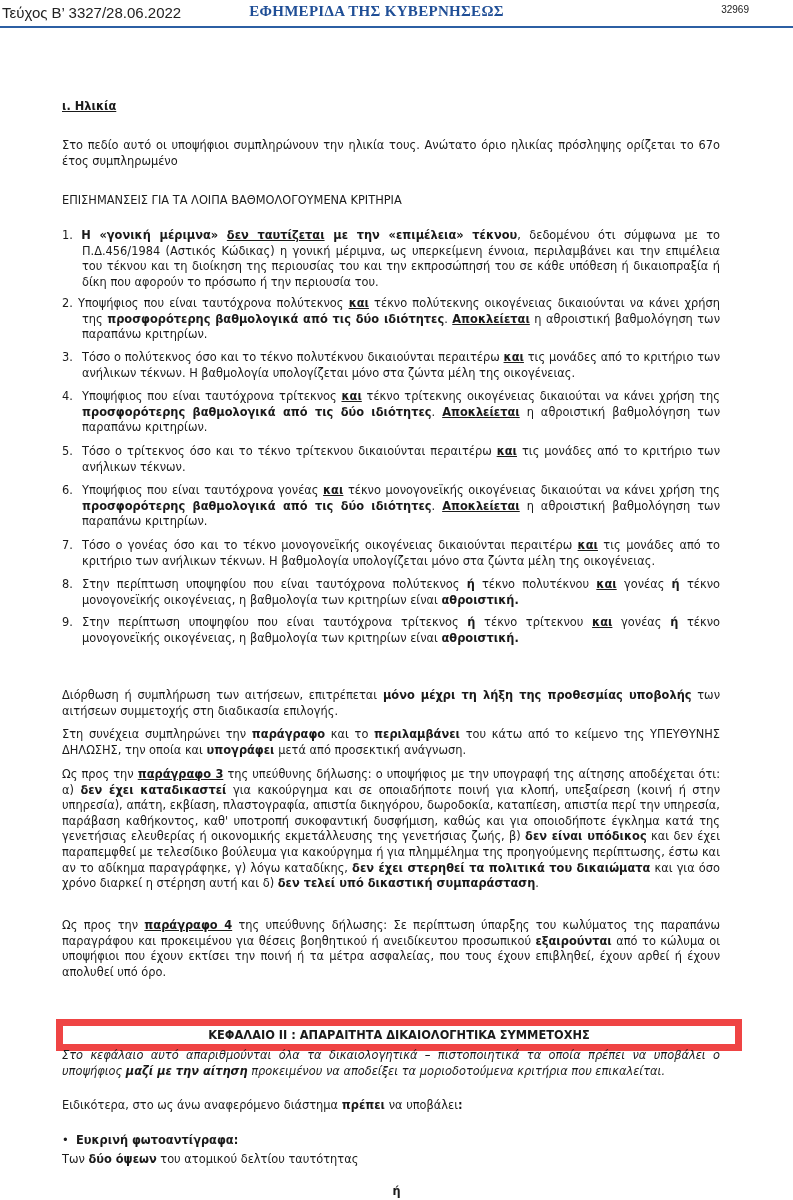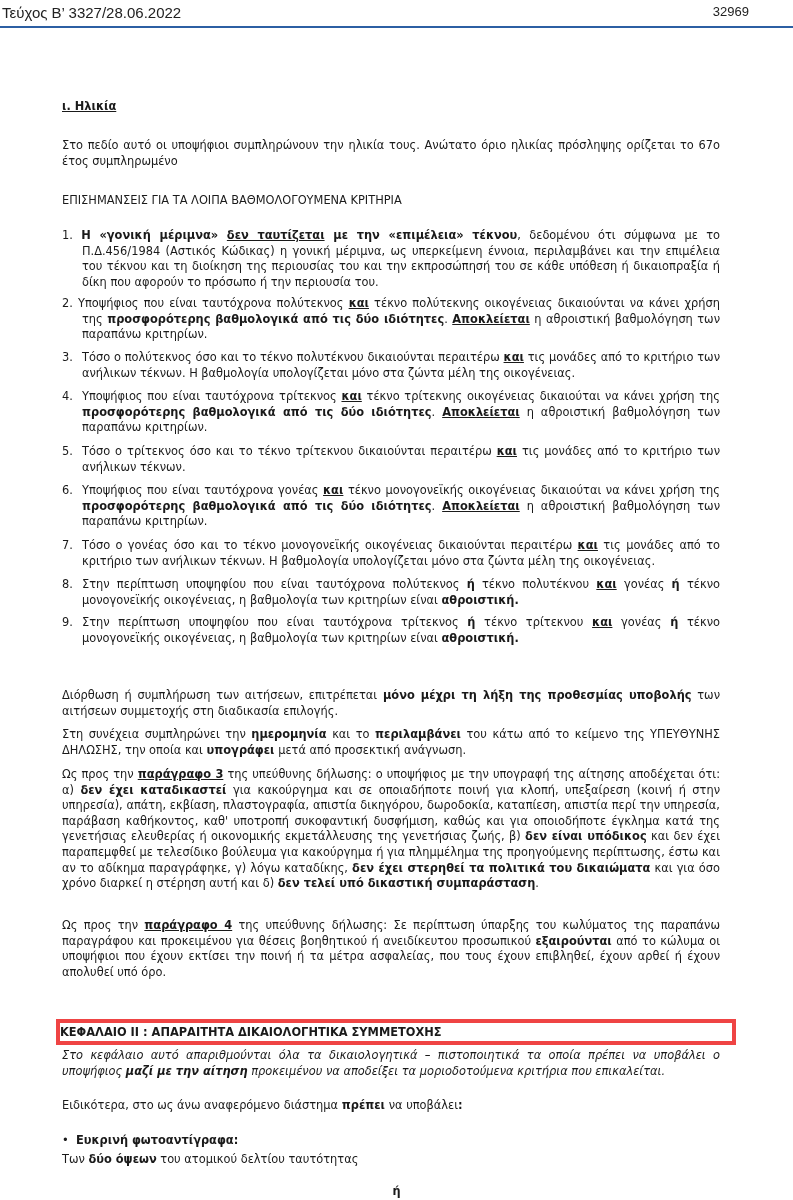--- a/index.html
+++ b/index.html
@@ -1,36 +1,37 @@
 <!DOCTYPE html>
 <html><head>
 <meta charset="utf-8">
 <style>
   html, body { margin:0; padding:0; background:#ffffff; }
   body { width:793px; height:1200px; position:relative; overflow:hidden; font-family:"DejaVu Sans", sans-serif; color:#1a1a1a; }
   .hdr { position:absolute; left:0; top:0; width:753px; height:28px; }
   .hdr-left { position:absolute; left:2px; top:4px; font-family:"Liberation Sans", sans-serif; font-size:15px; color:#222; }
   .hdr-center { position:absolute; left:0; right:0; top:3px; text-align:center; font-family:"Liberation Serif", serif; font-weight:bold; font-size:15px; color:#1f4e96; letter-spacing:0.3px; }
-  .hdr-right { position:absolute; right:4px; top:4px; font-family:"Liberation Sans", sans-serif; font-size:13px; color:#222; }
+  .hdr-right { position:absolute; right:4px; top:4px; font-family:"Liberation Sans", sans-serif; font-size:10px; color:#222; }
   .hdr-rule { position:absolute; left:0; top:26px; width:793px; height:2px; background:#2c5fa3; }
   .p { position:absolute; left:62px; width:658px; font-size:11.4px; line-height:15.6px; text-align:justify; }
   b { font-weight:bold; }
   u { }
   .section-title { font-weight:normal; font-size:11.4px; }
   .li { position:absolute; left:62px; width:658px; font-size:11.4px; line-height:15.6px; text-align:justify; }
   .li .num { position:absolute; left:0; top:0; }
   .li .txt { margin-left:20px; display:block; }
-  .chapter-box { position:absolute; left:56px; top:1019px; width:672px; height:18px; border:4px solid #ef4444; font-weight:bold; font-size:11.4px; line-height:18px; }
+  .chapter-box { position:absolute; left:56px; top:1019px; width:672px; height:18px; border:7px solid #ef4444; text-align:center; font-weight:bold; font-size:11.4px; line-height:18px; }
   .center-or { position:absolute; left:0; right:0; text-align:center; font-weight:bold; font-size:11.4px; }
 </style>
 </head>
 <body>
 
 <div class="hdr">
   <div class="hdr-left">Τεύχος Β’ 3327/28.06.2022</div>
+  <div class="hdr-center">ΕΦΗΜΕΡΙΔΑ ΤΗΣ ΚΥΒΕΡΝΗΣΕΩΣ</div>
   <div class="hdr-right">32969</div>
   <div class="hdr-rule"></div>
 </div>
 
 <div class="p" style="top:99px;"><b><u>ι. Ηλικία</u></b></div>
 <div class="p" style="top:138px;">Στο πεδίο αυτό οι υποψήφιοι συμπληρώνουν την ηλικία τους. Ανώτατο όριο ηλικίας πρόσληψης ορίζεται το 67ο έτος συμπληρωμένο</div>
 
 <div class="p section-title" style="top:193px;">ΕΠΙΣΗΜΑΝΣΕΙΣ ΓΙΑ ΤΑ ΛΟΙΠΑ ΒΑΘΜΟΛΟΓΟΥΜΕΝΑ ΚΡΙΤΗΡΙΑ</div>
 
 <div id="notes-list">
@@ -60,21 +61,21 @@
       <span class="num">8.</span>
       <span class="txt">Στην περίπτωση υποψηφίου που είναι ταυτόχρονα πολύτεκνος <b>ή</b> τέκνο πολυτέκνου <b><u>και</u></b> γονέας <b>ή</b> τέκνο μονογονεϊκής οικογένειας, η βαθμολογία των κριτηρίων είναι <b>αθροιστική.</b></span>
     </div>
     <div class="li" style="top: 615px;">
       <span class="num">9.</span>
       <span class="txt">Στην περίπτωση υποψηφίου που είναι ταυτόχρονα τρίτεκνος <b>ή</b> τέκνο τρίτεκνου <b><u>και</u></b> γονέας <b>ή</b> τέκνο μονογονεϊκής οικογένειας, η βαθμολογία των κριτηρίων είναι <b>αθροιστική.</b></span>
     </div>
   </div>
 
 <div class="p" style="top:688px;">Διόρθωση ή συμπλήρωση των αιτήσεων, επιτρέπεται <b>μόνο μέχρι τη λήξη της προθεσμίας υποβολής</b> των αιτήσεων συμμετοχής στη διαδικασία επιλογής.</div>
-<div class="p" style="top:727px;">Στη συνέχεια συμπληρώνει την <b>ημερομηνία</b> και το <b>περιλαμβάνει</b> του κάτω από το κείμενο της ΥΠΕΥΘΥΝΗΣ ΔΗΛΩΣΗΣ, την οποία και <b>υπογράφει</b> μετά από προσεκτική ανάγνωση.</div>
+<div class="p" style="top:727px;">Στη συνέχεια συμπληρώνει την <b>παράγραφο</b> και το <b>περιλαμβάνει</b> του κάτω από το κείμενο της ΥΠΕΥΘΥΝΗΣ ΔΗΛΩΣΗΣ, την οποία και <b>υπογράφει</b> μετά από προσεκτική ανάγνωση.</div>
 <div class="p" style="top:767px;">Ως προς την <b><u>παράγραφο 3</u></b> της υπεύθυνης δήλωσης: ο υποψήφιος με την υπογραφή της αίτησης αποδέχεται ότι: α) <b>δεν έχει καταδικαστεί</b> για κακούργημα και σε οποιαδήποτε ποινή για κλοπή, υπεξαίρεση (κοινή ή στην υπηρεσία), απάτη, εκβίαση, πλαστογραφία, απιστία δικηγόρου, δωροδοκία, καταπίεση, απιστία περί την υπηρεσία, παράβαση καθήκοντος, καθ' υποτροπή συκοφαντική δυσφήμιση, καθώς και για οποιοδήποτε έγκλημα κατά της γενετήσιας ελευθερίας ή οικονομικής εκμετάλλευσης της γενετήσιας ζωής, β) <b>δεν είναι υπόδικος</b> και δεν έχει παραπεμφθεί με τελεσίδικο βούλευμα για κακούργημα ή για πλημμέλημα της προηγούμενης περίπτωσης, έστω και αν το αδίκημα παραγράφηκε, γ) λόγω καταδίκης, <b>δεν έχει στερηθεί τα πολιτικά του δικαιώματα</b> και για όσο χρόνο διαρκεί η στέρηση αυτή και δ) <b>δεν τελεί υπό δικαστική συμπαράσταση</b>.</div>
 <div class="p" style="top:918px;">Ως προς την <b><u>παράγραφο 4</u></b> της υπεύθυνης δήλωσης: Σε περίπτωση ύπαρξης του κωλύματος της παραπάνω παραγράφου και προκειμένου για θέσεις βοηθητικού ή ανειδίκευτου προσωπικού <b>εξαιρούνται</b> από το κώλυμα οι υποψήφιοι που έχουν εκτίσει την ποινή ή τα μέτρα ασφαλείας, που τους έχουν επιβληθεί, έχουν αρθεί ή έχουν απολυθεί υπό όρο.</div>
 
 <div class="chapter-box">ΚΕΦΑΛΑΙΟ ΙΙ : ΑΠΑΡΑΙΤΗΤΑ ΔΙΚΑΙΟΛΟΓΗΤΙΚΑ ΣΥΜΜΕΤΟΧΗΣ</div>
 <div class="p" style="top:1048px;font-style:italic;">Στο κεφάλαιο αυτό απαριθμούνται όλα τα δικαιολογητικά – πιστοποιητικά τα οποία πρέπει να υποβάλει ο υποψήφιος <b>μαζί με την αίτηση</b> προκειμένου να αποδείξει τα μοριοδοτούμενα κριτήρια που επικαλείται.</div>
 <div class="p" style="top:1098px;">Ειδικότερα, στο ως άνω αναφερόμενο διάστημα <b>πρέπει</b> να υποβάλει<b>:</b></div>
 <div class="p" style="top:1133px;">
   <span>•&nbsp;&nbsp;</span><b>Ευκρινή φωτοαντίγραφα:</b>
 </div>
 <div class="p" style="top:1152px;">Των <b>δύο όψεων</b> του ατομικού δελτίου ταυτότητας</div>

